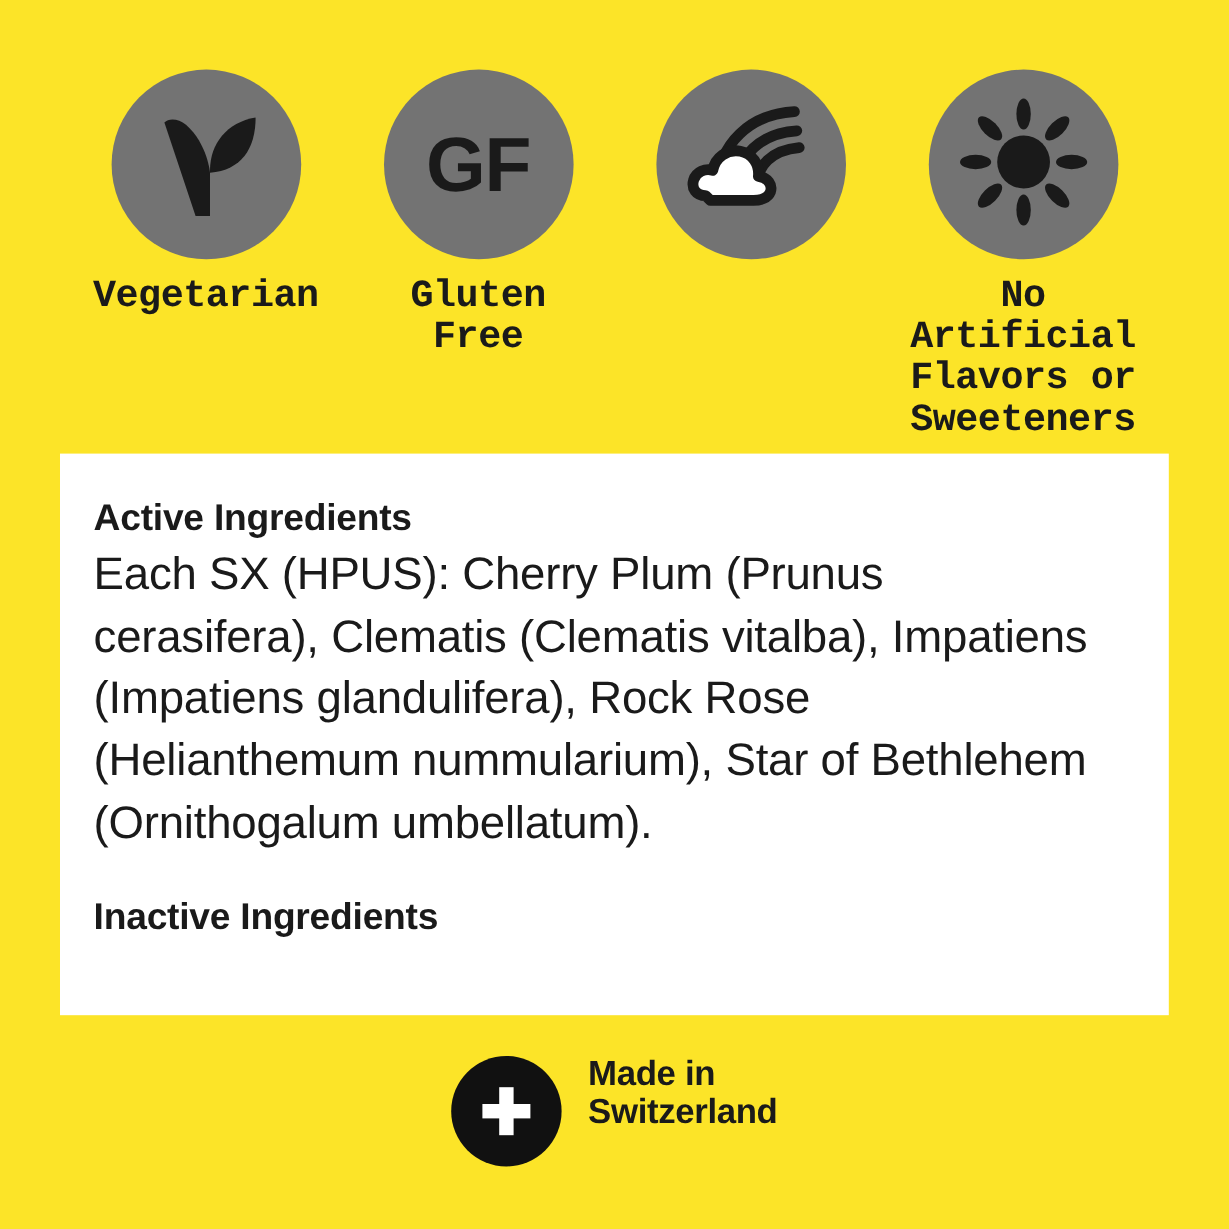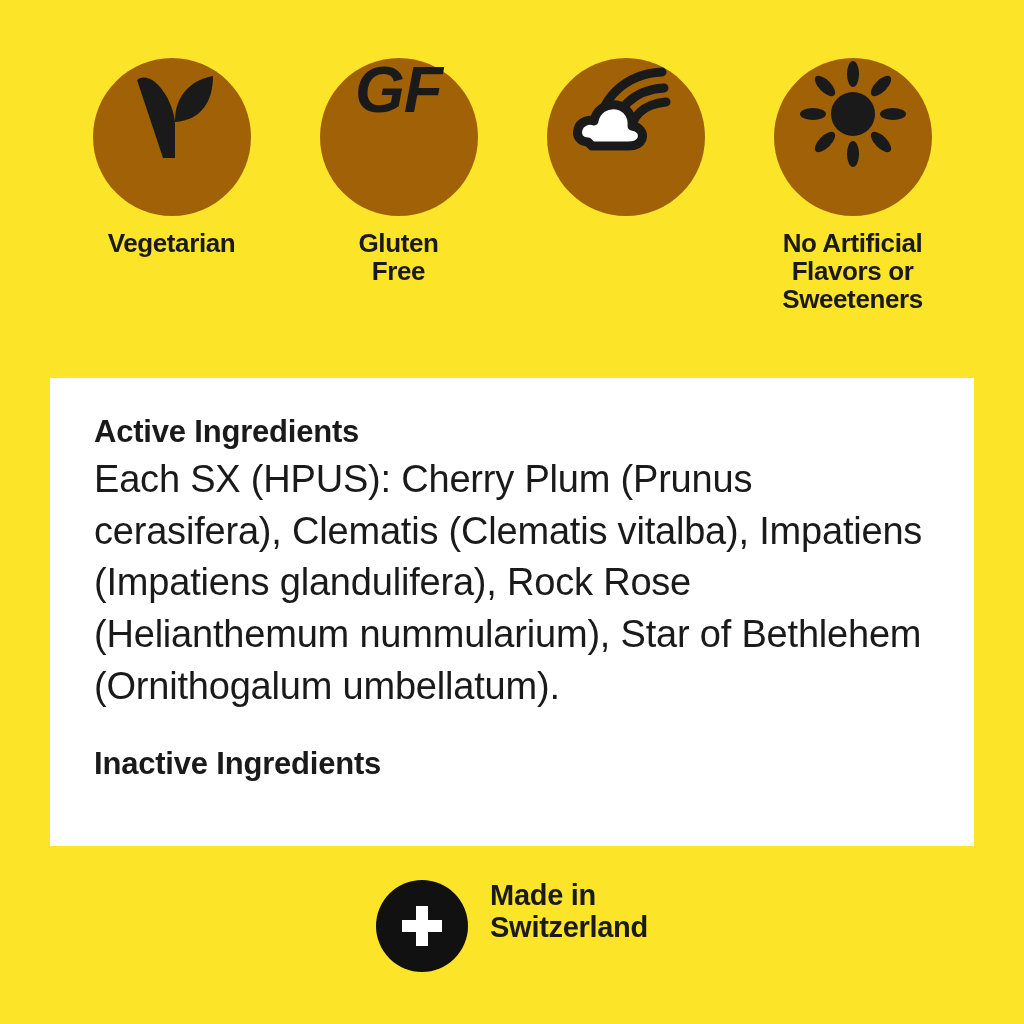--- a/index.html
+++ b/index.html
@@ -33,55 +33,55 @@
   .badge {
     width: 205px;
     display: flex;
     flex-direction: column;
     align-items: center;
   }
   .badge-circle {
     width: 158px;
     height: 158px;
     border-radius: 50%;
-    background: #a16207;
-    display: flex;
-    align-items: flex-start;
-    justify-content: center;
-    box-sizing: border-box;
-    font-style: italic;
+    background: #737373;
+    display: flex;
+    align-items: center;
+    justify-content: center;
+    box-sizing: border-box;
   }
   .badge-label {
     margin-top: 14px;
     text-align: center;
     font-weight: bold;
-    font-size: 26px;
+    font-size: 32px;
     line-height: 1.07;
     letter-spacing: -0.4px;
     color: #1a1a1a;
     white-space: pre-line;
+    font-family: Liberation Mono, monospace;
   }
   .gf-text {
     font-size: 64px;
     font-weight: bold;
     letter-spacing: -1px;
     color: #1a1a1a;
     line-height: 1;
   }
 
   
   .card {
     position: absolute;
     left: 50px;
     top: 378px;
     width: 924px;
     height: 468px;
     background: #ffffff;
     box-sizing: border-box;
-    padding: 36px 44px 30px 44px;
+    padding: 36px 44px 30px 28px;
   }
   .card h2 {
     margin: 0 0 4px 0;
     font-size: 31px;
     font-weight: bold;
     letter-spacing: -0.2px;
     color: #1a1a1a;
   }
   .card p {
     margin: 0;

